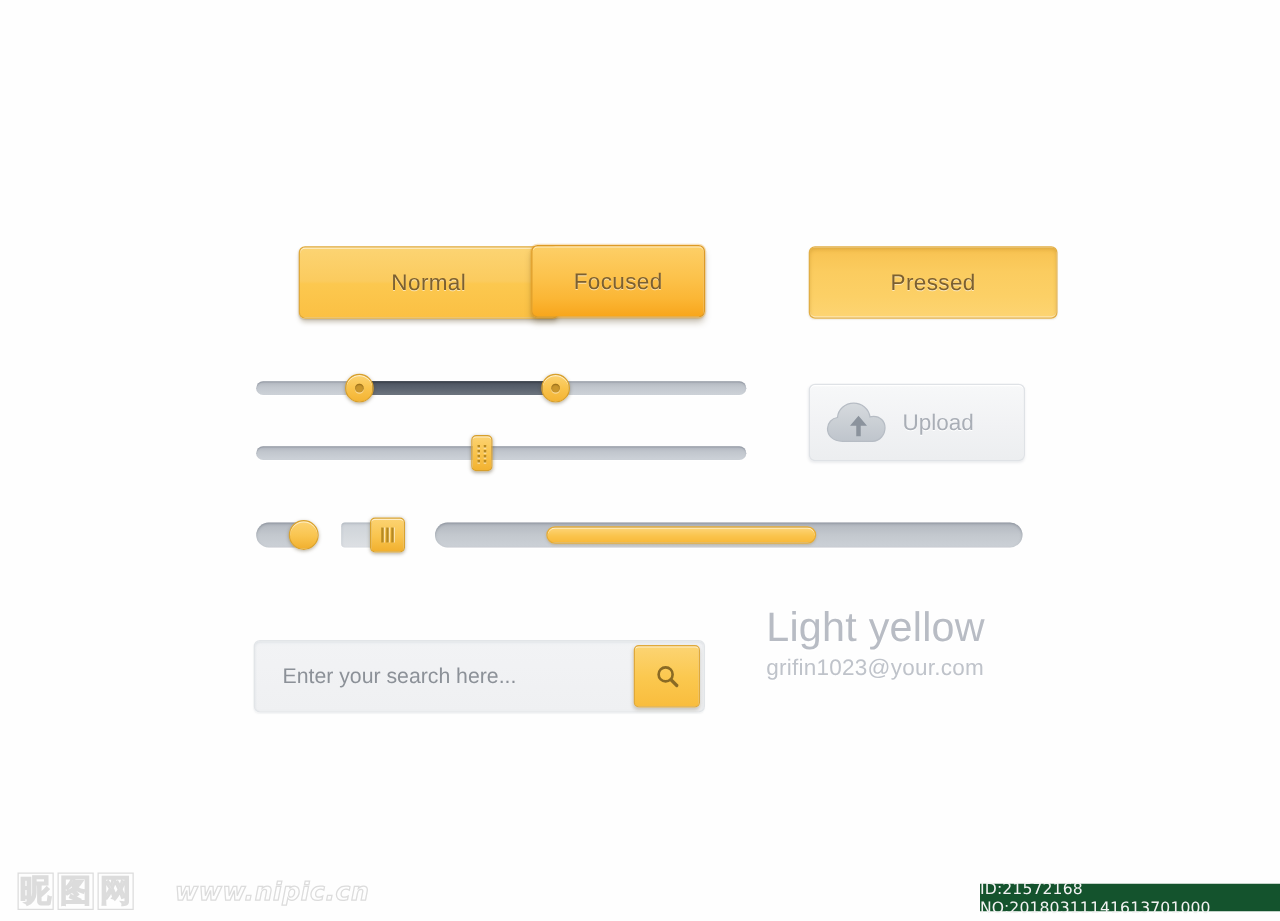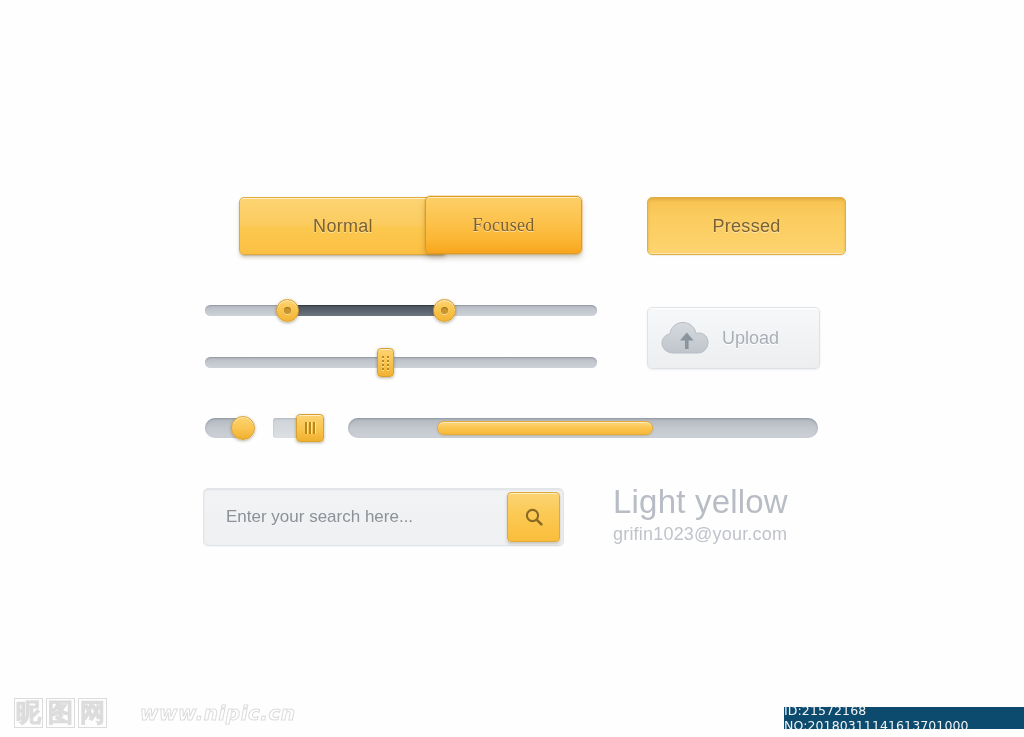--- a/index.html
+++ b/index.html
@@ -41,28 +41,27 @@
   .btn-normal {
     left: 203px; top: 197px; width: 208px;
     background: linear-gradient(to bottom, #fcd473 0%, #fbcb5e 48%, #fcc84f 52%, #fbc043 100%);
     border: 1px solid #e0a93a;
     box-shadow: inset 0 1px 0 rgba(255,255,255,.65),
                 0 3px 4px -1px rgba(90,70,30,.33),
                 0 1px 1px rgba(120,95,40,.18);
     margin-left: 36px;
   }
   .btn-focused {
-    left: 425px; top: 196px; width: 157px;
+    left: 425px; top: 196px; width: 139px;
     background: linear-gradient(to bottom, #fdcf67 0%, #fcc24b 45%, #fbb635 75%, #f8a61c 100%);
     border: 1px solid #dd9a25;
     box-shadow: inset 0 1px 0 rgba(255,255,255,.6),
                 0 0 0 1px rgba(245,170,40,.30),
                 0 4px 6px -1px rgba(90,70,30,.35),
                 0 1px 2px rgba(120,95,40,.20);
-    font-family: Liberation Serif, serif;
   }
   .btn-pressed {
     left: 647px; top: 197px; width: 199px;
     background: linear-gradient(to bottom, #f8c251 0%, #fbcc5f 35%, #fcd066 70%, #fdd472 100%);
     border: 1px solid #e2ae44;
     box-shadow: inset 0 2px 3px rgba(190,140,40,.38),
                 inset 0 -1px 0 rgba(255,255,255,.45),
                 0 1px 1px rgba(150,120,60,.12);
   }
 
@@ -234,21 +233,21 @@
     background: linear-gradient(to bottom, #fdd579 0%, #fbc busy 0%, #fac44d 55%, #f8b93a 100%);
     background: linear-gradient(to bottom, #fdd579 0%, #fac44d 55%, #f8b93a 100%);
     border: 1px solid #e6ab34;
     box-sizing: border-box;
     box-shadow: inset 0 1px 0 rgba(255,255,255,.55), 0 1px 2px rgba(150,110,30,.28);
   }
 
   
   .search-wrap {
     position: absolute;
-    left: 203px; top: 488px;
+    left: 203px; top: 512px;
     width: 361px; height: 58px;
     border-radius: 5px;
     background: linear-gradient(to bottom, #f2f3f5 0%, #eff0f2 100%);
     border: 1px solid #e2e5e8;
     box-sizing: border-box;
     box-shadow: inset 0 1px 2px rgba(170,178,190,.28), 0 1px 1px rgba(150,158,170,.10);
     display: flex;
     align-items: center;
   }
   .search-input {
@@ -328,21 +327,21 @@
     font-weight: bold;
     color: transparent;
     -webkit-text-stroke: 1px #dcdcdc;
     letter-spacing: .5px;
     margin-left: 24px;
   }
   .id-bar {
     position: absolute;
     left: 784px; top: 707px;
     width: 240px; height: 22px;
-    background: #0c4a6e;
+    background: #14532d;
     display: flex;
     align-items: center;
     justify-content: center;
   }
   .id-bar span {
     font-family: "DejaVu Sans", sans-serif;
     font-size: 12.5px;
     color: #f2f2f2;
     letter-spacing: .1px;
   }

